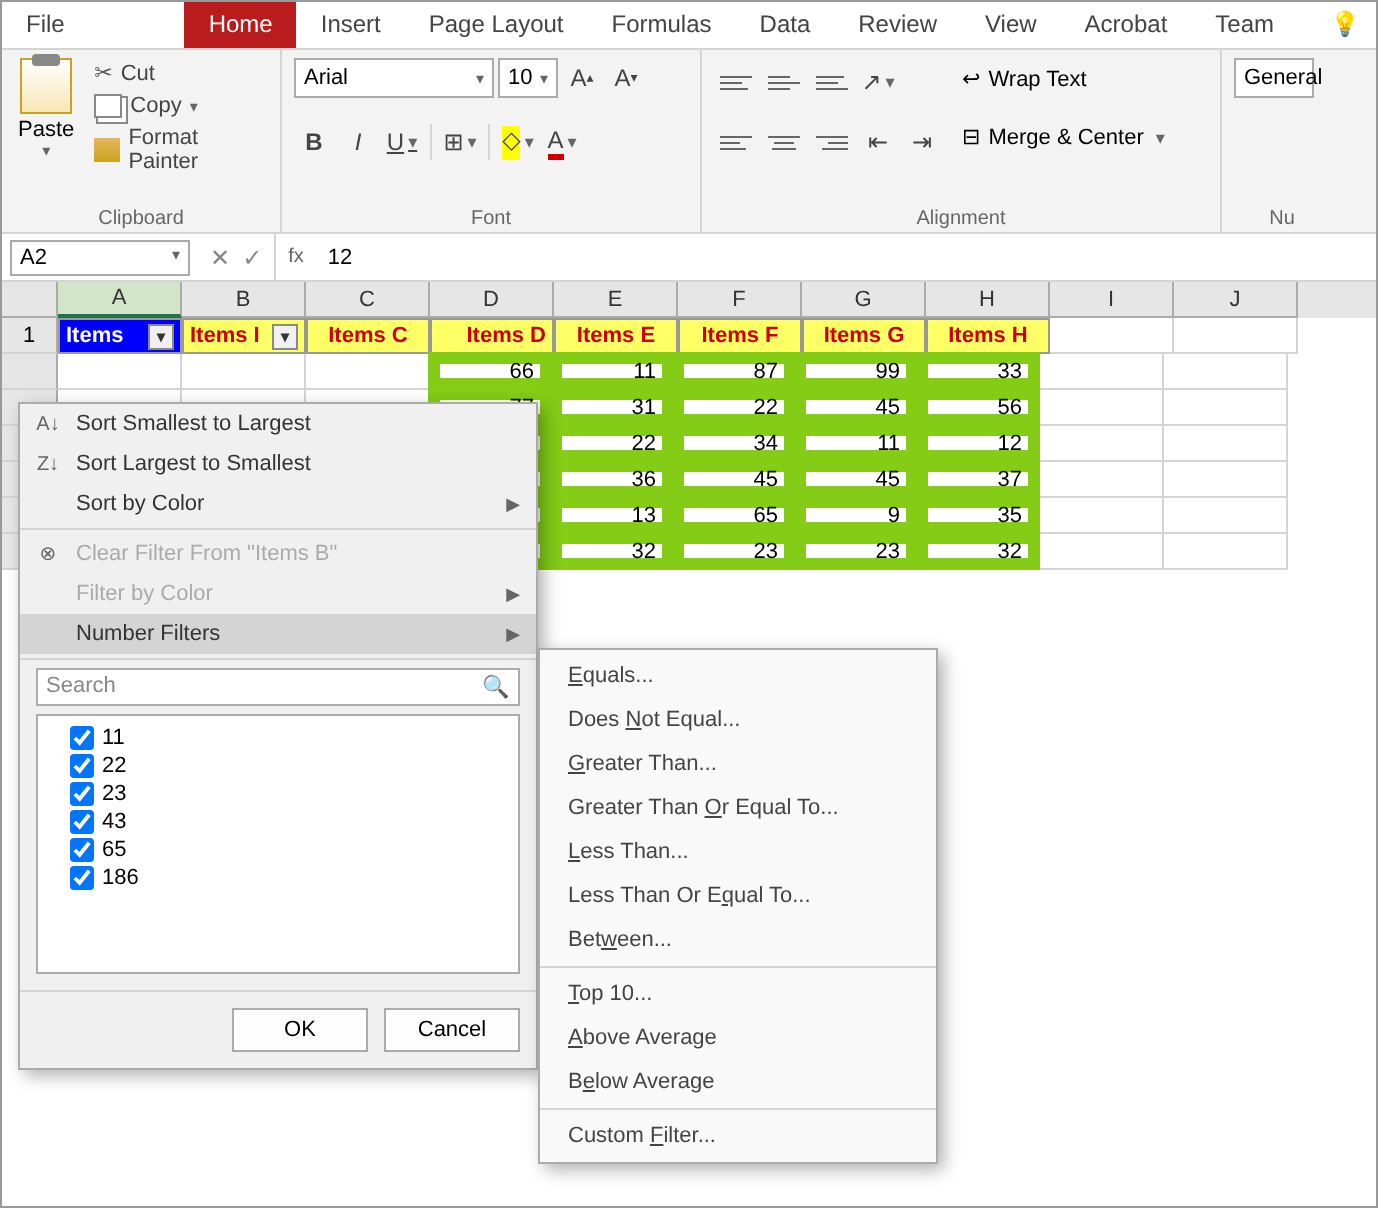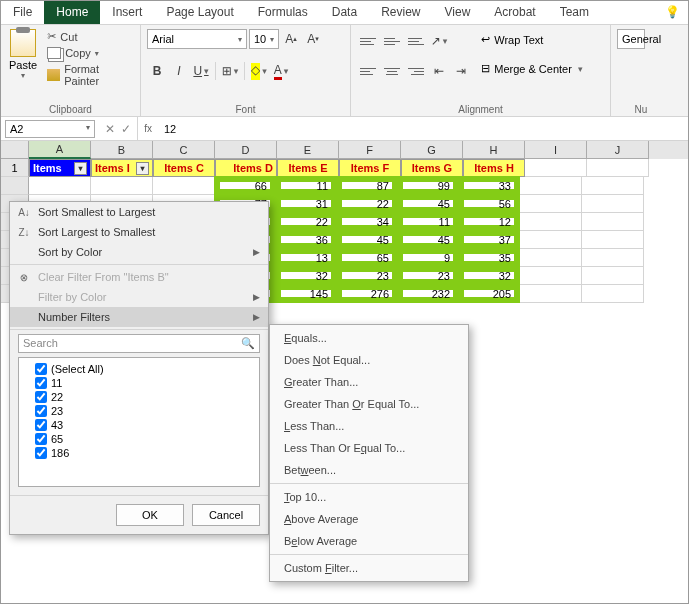--- a/index.html
+++ b/index.html
@@ -1,21 +1,21 @@
 <!DOCTYPE html>
 <html><head>
 <meta charset="utf-8">
 <style>
 * { box-sizing: border-box; margin: 0; padding: 0; font-family: 'Segoe UI', Arial, sans-serif; }
 body { background: #fff; font-size: 12px; overflow: hidden; width: 689px; height: 604px; position: relative; border: 1px solid #999; }
 
 
 .tabs { display: flex; background: #fff; height: 24px; border-bottom: 1px solid #d4d4d4; }
 .tab { padding: 4px 12px; font-size: 12px; color: #444; cursor: pointer; }
-.tab.active { background: #14532d; color: #fff; }
+.tab.active { background: #b91c1c; color: #fff; margin-left: 48px; }
 .idea-icon { margin-left: auto; padding: 4px 8px; color: #888; }
 
 
 .ribbon { background: #f3f3f3; height: 92px; border-bottom: 1px solid #d4d4d4; display: flex; align-items: flex-start; position: relative; }
 .group { border-right: 1px solid #d4d4d4; height: 92px; padding: 2px 6px; position: relative; }
 .group-label { position: absolute; bottom: 2px; left: 0; right: 0; text-align: center; font-size: 10px; color: #666; }
 .paste-btn { display: flex; flex-direction: column; align-items: center; padding: 2px; }
 .paste-icon { width: 26px; height: 28px; background: linear-gradient(#fff,#f9e6b5); border: 1px solid #c9a320; position: relative; }
 .paste-icon::before { content:''; position:absolute; top:-3px; left:5px; width:14px; height:6px; background:#888; border-radius:2px; }
 .small-btn { font-size: 11px; color: #444; padding: 1px 2px; display: flex; align-items: center; gap: 4px; }
@@ -206,21 +206,21 @@
         </div>
       <div class="wm-btn tri-down" style="margin-top:10px;">
           <span>⊟</span>
           <span>Merge &amp; Center</span>
         </div>
     </div>
     <div class="group-label">Alignment</div>
   </div>
 
   <div class="group num-group" style="width:60px;border-right:none;">
-    <div class="combo" style="width:28px;">
+    <div class="combo" style="width:40px;">
         <span>General</span>
       </div>
     <div class="group-label">Nu</div>
   </div>
 </div>
 
 <div class="fbar">
   <div class="name-box">
       <span>A2</span>
       <span class="tri-dd">▾</span>
@@ -350,33 +350,20 @@
         <div class="cell"></div>
         <div class="cell"></div>
         <div class="cell data-cell">22</div>
         <div class="cell data-cell">32</div>
         <div class="cell data-cell">23</div>
         <div class="cell data-cell">23</div>
         <div class="cell data-cell">32</div>
         <div class="cell"></div>
         <div class="cell"></div>
       </div>
-      <div class="row">
-        <div class="rowhead"></div>
-        <div class="cell"></div>
-        <div class="cell"></div>
-        <div class="cell"></div>
-        <div class="cell data-cell">41</div>
-        <div class="cell data-cell">145</div>
-        <div class="cell data-cell">276</div>
-        <div class="cell data-cell">232</div>
-        <div class="cell data-cell">205</div>
-        <div class="cell"></div>
-        <div class="cell"></div>
-      </div>
     </div>
 </div>
 
 <div class="filter-menu">
   <div class="menu-item">
       <span class="micon">A↓</span>
       <span>Sort Smallest to Largest</span>
       <span></span>
     </div>
   <div class="menu-item">
@@ -401,24 +388,20 @@
   <div class="menu-item highlight">
       <span>Number Filters</span>
       <span class="submenu-arrow">▶</span>
     </div>
   <div class="menu-sep"></div>
   <div class="search-box">
       <span>Search</span>
       <span style="color:#3a7cc4">🔍</span>
     </div>
   <div class="check-list" id="check-list">
-      <div class="check-item">
-        <input type="checkbox" checked="" style="">
-        <span>(Select All)</span>
-      </div>
       <div class="check-item">
         <input type="checkbox" checked="" style="">
         <span>11</span>
       </div>
       <div class="check-item">
         <input type="checkbox" checked="" style="">
         <span>22</span>
       </div>
       <div class="check-item">
         <input type="checkbox" checked="" style="">

